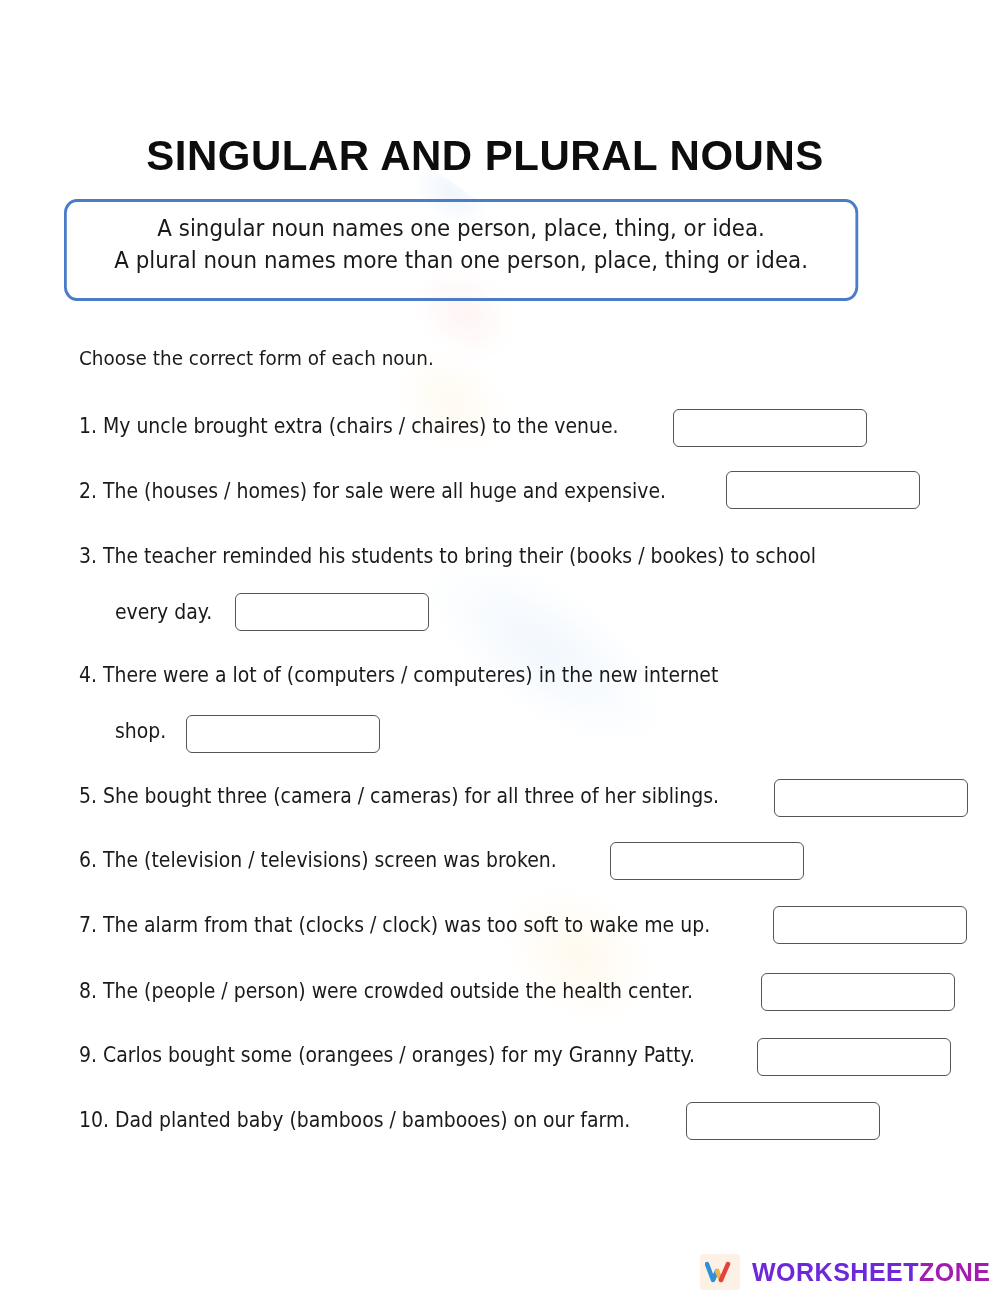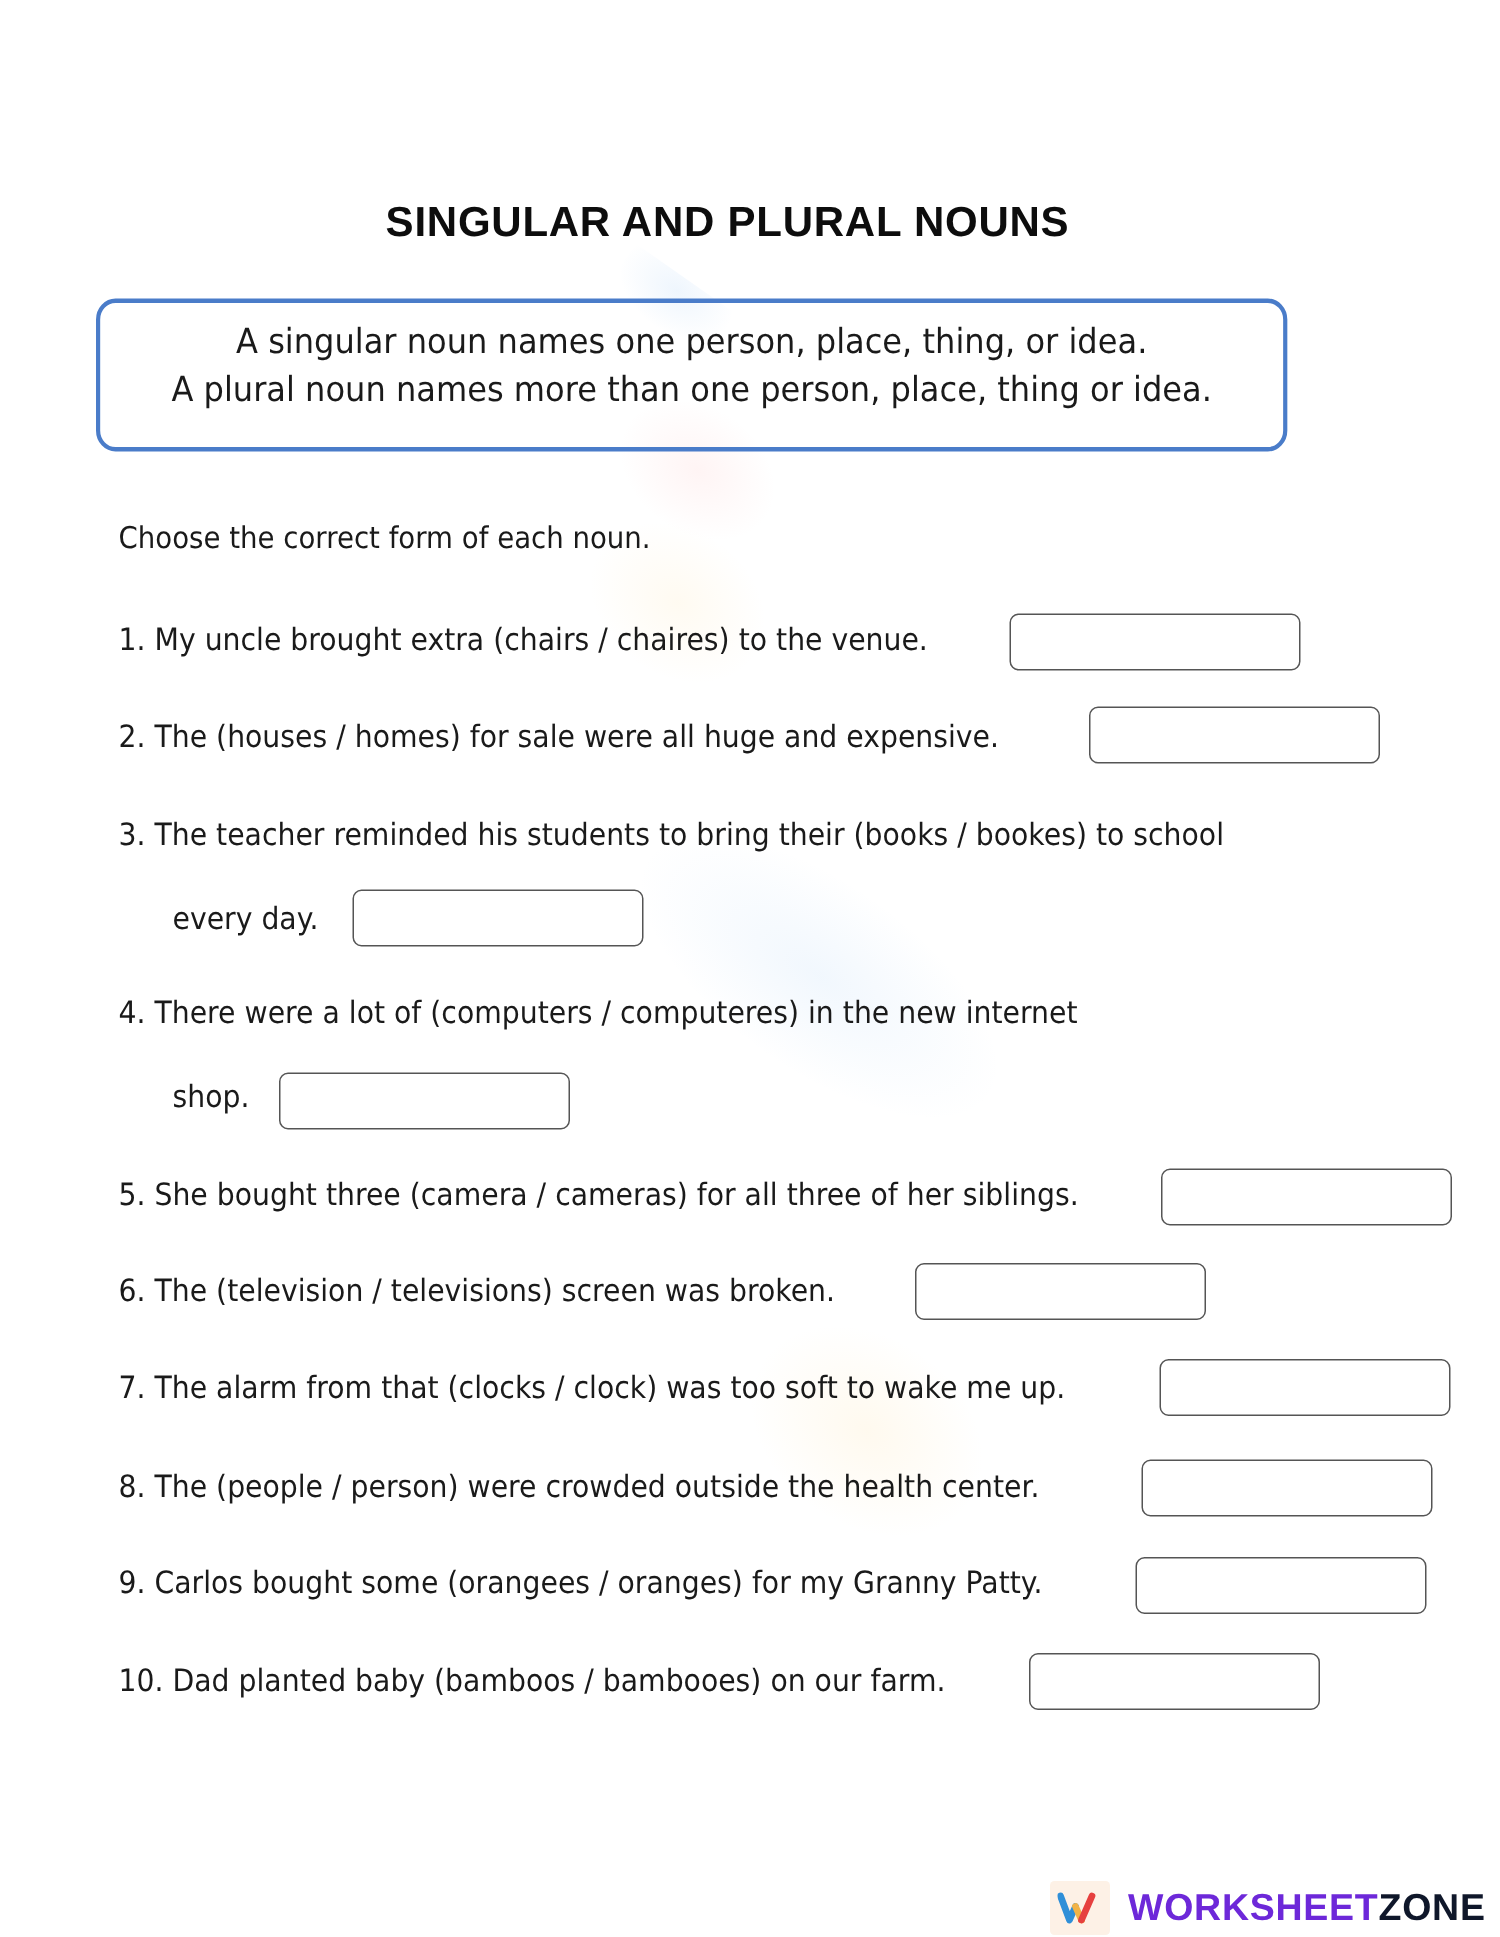--- a/index.html
+++ b/index.html
@@ -16,21 +16,21 @@
       radial-gradient(ellipse 80px 60px at 120px 100px, rgba(255,150,150,0.10), transparent 70%),
       radial-gradient(ellipse 90px 70px at 160px 180px, rgba(255,210,120,0.10), transparent 70%),
       radial-gradient(ellipse 200px 90px at 380px 330px, rgba(120,180,240,0.10), transparent 70%),
       radial-gradient(ellipse 120px 90px at 580px 560px, rgba(255,210,120,0.12), transparent 70%);
     transform:rotate(35deg);
     pointer-events:none;
   }
   .title {
     position:absolute; left:0; width:970px; top:132px; text-align:center;
     font-family:"Liberation Sans", sans-serif; font-weight:bold;
-    font-size:28px; letter-spacing:0.5px; color:#0d0d0d;
+    font-size:42px; letter-spacing:0.5px; color:#0d0d0d;
   }
   .defbox {
     position:absolute; left:64px; top:199px; width:794px; height:102px;
     border:3px solid #4a7cc9; border-radius:14px;
     box-sizing:border-box;
     text-align:center;
     font-size:23px; line-height:32px;
     padding-top:10px;
     color:#1a1a1a;
     font-family:"DejaVu Sans", sans-serif;
@@ -138,15 +138,15 @@
 
 <div class="logo">
   <span class="logo-mark">
     <svg width="30" height="22" viewBox="0 0 30 22">
       <path d="M2 3 L8 19 L12 10" fill="none" stroke="#2f8fd8" stroke-width="4.5" stroke-linecap="round" stroke-linejoin="round"></path>
       <path d="M12 10 L16 19" fill="none" stroke="#f2b347" stroke-width="4.5" stroke-linecap="round"></path>
       <path d="M16 19 L23 3" fill="none" stroke="#e6403f" stroke-width="4.5" stroke-linecap="round"></path>
     </svg>
   </span>
   <span class="logo-text">
-    <span style="color:#6d28d9;">WORKSHEET</span><span style="color:#0f172a;text-align:center;">ZONE</span>
+    <span style="color:#6d28d9;">WORKSHEET</span><span style="color:#a21caf;text-align:center;">ZONE</span>
   </span>
 </div>
 
 </body></html>

